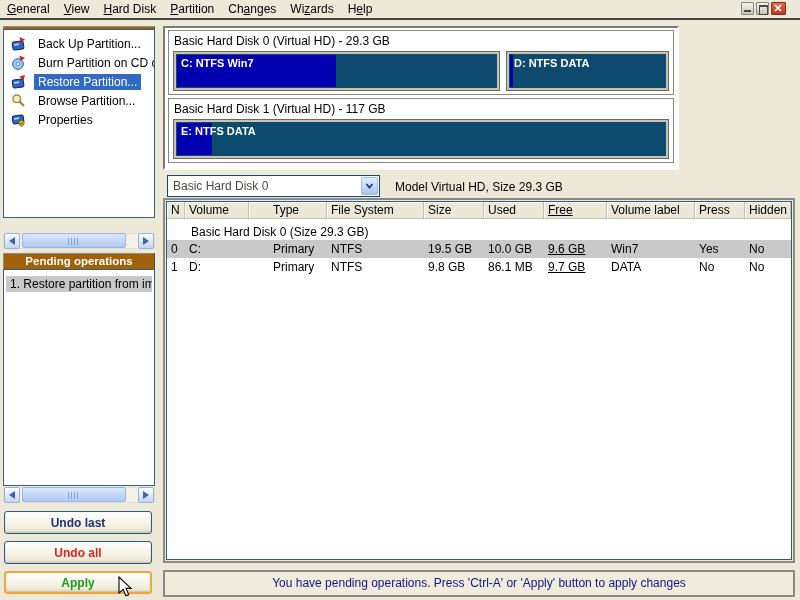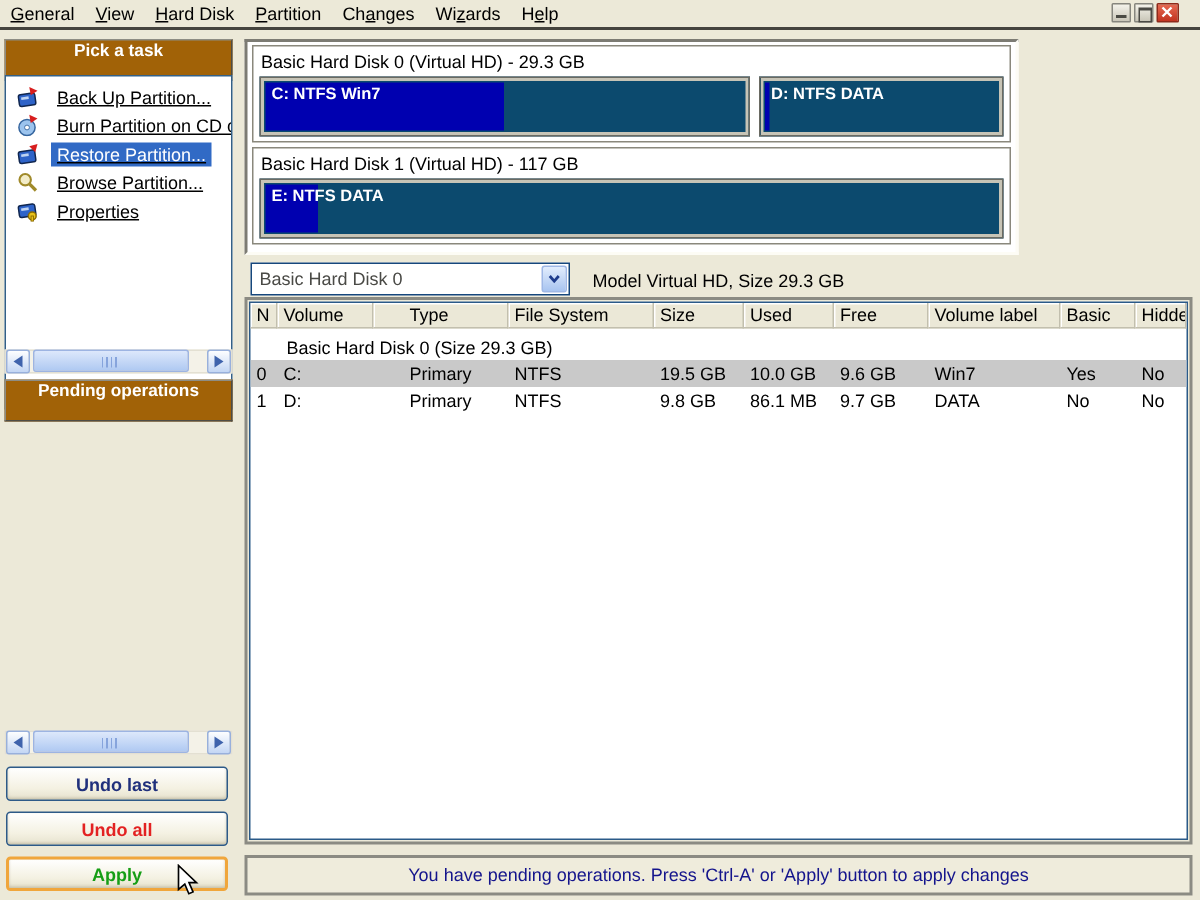--- a/index.html
+++ b/index.html
@@ -18,21 +18,21 @@
   .wbtn.min::after { content:""; position:absolute; left:2px; bottom:2px; width:7px; height:2px; background:#4A4A44; }
   .wbtn.max::after { content:""; position:absolute; left:2px; top:2px; width:7px; height:7px;
           border:1px solid #4A4A44; border-top-width:2px; }
   .wbtn.close { width:15px; background:linear-gradient(#E66A52,#C23420); border-color:#8E2A1A; }
 
   
   .panel-header { position:absolute; left:3px; width:152px; height:28px; background:#a16207;
                   border:1px solid; border-color:#8E8D84 #4E4D46 #4E4D46 #8E8D84;
                   color:#fff; font-weight:bold; font-size:11.5px; text-align:center; line-height:14px; }
   .listbox { position:absolute; left:3px; width:152px; background:#fff; border:1px solid #336087; overflow:hidden; }
-  #tasks-box { top:50px; height:223px; padding-top:4px;text-decoration:underline; }
+  #tasks-box { top:29px; height:189px; padding-top:4px; }
   .task-item { display:flex; align-items:center; height:19px; padding-left:7px; white-space:nowrap; }
   .task-icon { width:15px; height:15px; margin-right:8px; flex:none; }
   .task-label { padding:1px 4px; }
   .task-item.selected .task-label { background:#316AC5; color:#fff; }
   #pending-box { top:269px; height:217px; padding-top:5px; }
   .pending-item { margin:1px 2px; padding:1px 4px; background:#C8C8C8; white-space:nowrap; overflow:hidden; }
 
   
   .hscroll { position:absolute; left:3px; width:152px; height:16px; display:flex; align-items:center;
              background:#F4F2E8; border:1px solid #E3E0D2; }
@@ -76,23 +76,23 @@
                background:linear-gradient(#E2EDFD,#A8C4F0); display:flex; align-items:center; justify-content:center; }
   .model-info { position:absolute; left:395px; top:180px; white-space:nowrap; }
 
   
   .table-frame { position:absolute; left:163px; top:198px; width:632px; height:365px;
                  border:2px solid #8B8B83; background:#ECE9D8; padding:1px; }
   .listview { width:100%; height:100%; border:1px solid #2B5A88; background:#fff; overflow:hidden; }
   .trow { display:flex; }
   .trow > div { padding-left:4px; white-space:nowrap; overflow:hidden; flex:none; }
   .trow > div:nth-child(1){ width:18px; } .trow > div:nth-child(2){ width:64px; }
-  .trow > div:nth-child(3){ width:90px;padding-left:24px; } .trow > div:nth-child(4){ width:97px; }
+  .trow > div:nth-child(3){ width:78px;padding-left:24px; } .trow > div:nth-child(4){ width:97px; }
   .trow > div:nth-child(5){ width:60px; } .trow > div:nth-child(6){ width:60px; }
-  .trow > div:nth-child(7){ width:63px; } .trow > div:nth-child(8){ width:88px; }
+  .trow > div:nth-child(7){ width:63px;text-decoration:underline; } .trow > div:nth-child(8){ width:88px; }
   .trow > div:nth-child(9){ width:50px; } .trow > div:nth-child(10){ flex:1; }
   .thead { height:17px; line-height:16px; }
   .thead > div { background:#EBE8D7; border-right:1px solid #C2BFAE; border-bottom:1px solid #C2BFAE;
                  box-shadow:inset 1px 1px 0 #FFFFFF; }
   .tspacer { height:5px; }
   .tgroup { height:16px; line-height:16px; padding-left:24px; white-space:nowrap; }
   .tdata { height:18px; line-height:18px; }
   .tdata.selected { background:#C9C9C9; }
 
   
@@ -176,20 +176,23 @@
       </span>
     <span class="scroll-track">
         <span class="scroll-thumb"></span>
       </span>
     <span class="scroll-btn">
         <span class="tri-r"></span>
       </span>
   </div>
 
   <div class="panel-header" style="top:253px">Pending operations</div>
+  <div class="listbox" id="pending-box">
+    <div class="pending-item">1. Restore partition from im</div>
+  </div>
 
   <div class="hscroll" id="hscroll-pending">
     <span class="scroll-btn">
         <span class="tri-l"></span>
       </span>
     <span class="scroll-track">
         <span class="scroll-thumb"></span>
       </span>
     <span class="scroll-btn">
         <span class="tri-r"></span>
@@ -239,21 +242,21 @@
     <div class="listview">
       <div class="trow thead">
         <div>N</div>
         <div>Volume</div>
         <div>Type</div>
         <div>File System</div>
         <div>Size</div>
         <div>Used</div>
         <div>Free</div>
         <div>Volume label</div>
-        <div>Basic</div>
+        <div>Press</div>
         <div>Hidden</div>
       </div>
       <div class="tspacer"></div>
       <div class="tgroup">Basic Hard Disk 0 (Size 29.3 GB)</div>
       <div class="trow tdata selected">
         <div>0</div>
         <div>C:</div>
         <div>Primary</div>
         <div>NTFS</div>
         <div>19.5 GB</div>

